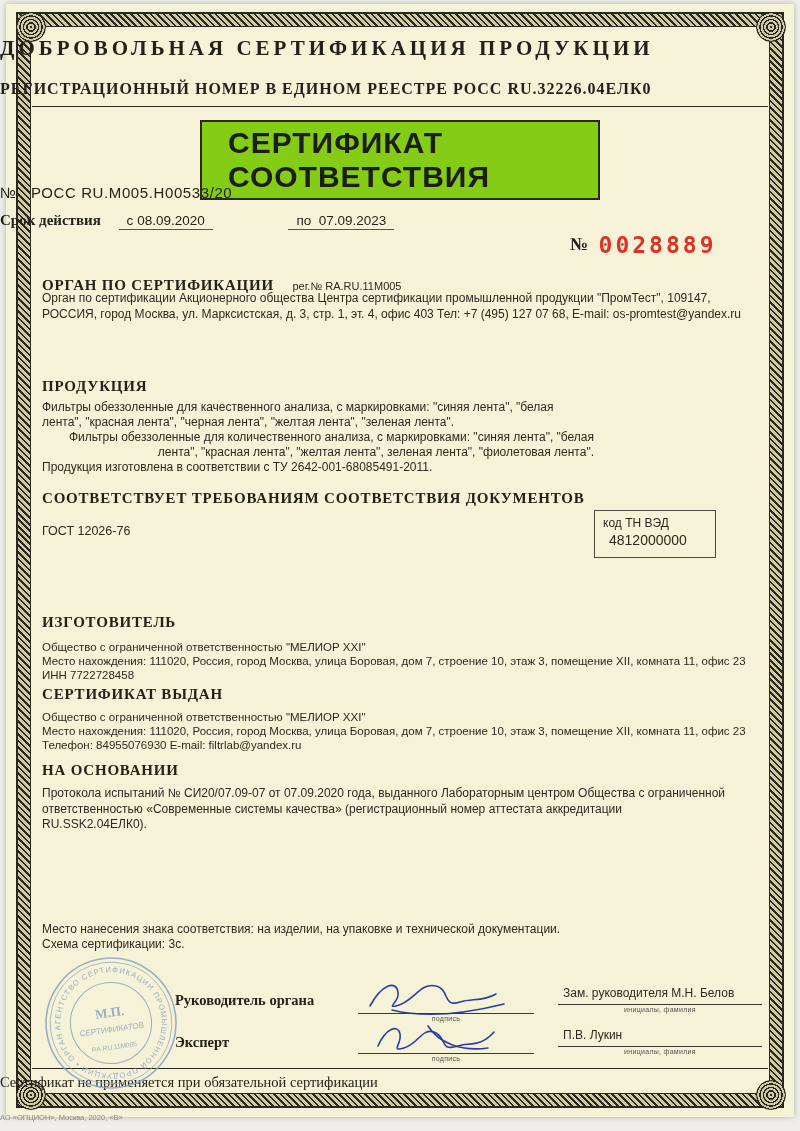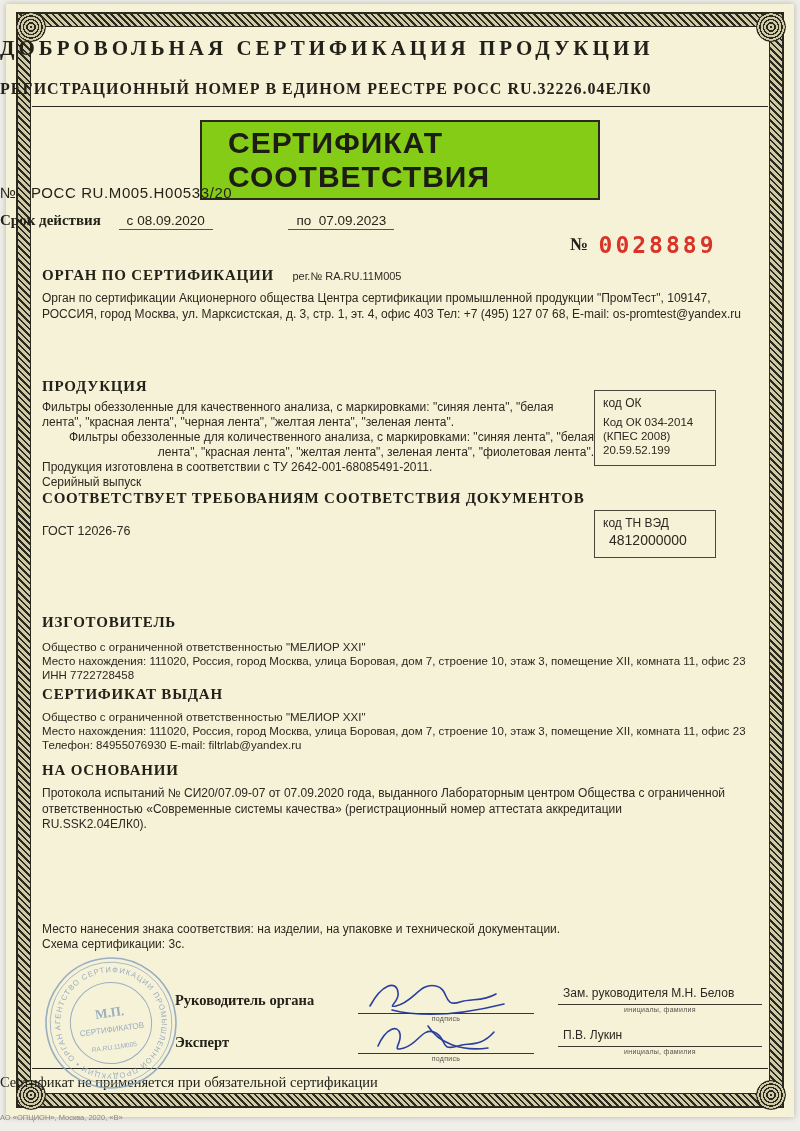--- a/index.html
+++ b/index.html
@@ -73,41 +73,33 @@
       <span class="serifb" style="font-size:15px;margin-right:14px;">Срок действия</span>
       <span class="date-u"><span>с</span>&nbsp;<span>08.09.2020</span></span>
       <span class="date-u" style="margin-left:72px;"><span>по</span>&nbsp;&nbsp;<span>07.09.2023</span></span>
     </div>
 
     <div class="abs" style="top:232px;left:570px;">
       <span class="serifb" style="font-size:18px;vertical-align:3px;margin-right:6px;">№</span>
       <span class="red-num">0028889</span>
     </div>
 
-    <div class="abs" style="top:266px;left:42px;">
+    <div class="abs" style="top:276px;left:42px;">
       <span class="heading">ОРГАН ПО СЕРТИФИКАЦИИ</span>
       <span style="font-size:11px;margin-left:14px;color:#2b2920;">рег.№ RA.RU.11М005</span>
     </div>
     <div class="abs bodytxt" style="top:291px;left:42px;width:716px;">Орган по сертификации Акционерного общества Центра сертификации промышленной продукции "ПромТест", 109147, РОССИЯ, город Москва, ул. Марксистская, д. 3, стр. 1, эт. 4, офис 403 Тел: +7 (495) 127 07 68, E-mail: os-promtest@yandex.ru</div>
 
     <div class="abs heading" style="top:378px;left:42px;">ПРОДУКЦИЯ</div>
     <div class="abs" style="top:400px;left:42px;width:552px;">
       <div class="bodytxt" style="line-height:15px;">Фильтры обеззоленные для качественного анализа, с маркировками: "синяя лента", "белая лента", "красная лента", "черная лента", "желтая лента", "зеленая лента".</div>
       <div class="bodytxt" style="line-height:15px;text-align:right;">Фильтры обеззоленные для количественного анализа, с маркировками: "синяя лента", "белая лента", "красная лента", "желтая лента", зеленая лента", "фиолетовая лента".</div>
       <div class="bodytxt" style="line-height:15px;">Продукция изготовлена в соответствии с ТУ 2642-001-68085491-2011.</div>
-      <div class="bodytxt" style="line-height:15px;">Серийный выпуск</div>
     </div>
 
-    <div class="abs codebox" style="top:390px;left:594px;width:122px;height:76px;">
-      <div class="cb-label">код ОК</div>
-      <div style="height:5px;"></div>
-      <div class="cb-line">Код ОК 034-2014</div>
-      <div class="cb-line">(КПЕС 2008)</div>
-      <div class="cb-line">20.59.52.199</div>
-    </div>
 
     <div class="abs heading" style="top:490px;left:42px;">СООТВЕТСТВУЕТ ТРЕБОВАНИЯМ СООТВЕТСТВИЯ ДОКУМЕНТОВ</div>
     <div class="abs bodytxt" style="top:524px;left:42px;font-size:12.5px;">ГОСТ 12026-76</div>
 
     <div class="abs codebox" style="top:510px;left:594px;width:122px;height:48px;">
       <div class="cb-label">код ТН ВЭД</div>
       <div style="height:3px;"></div>
       <div class="cb-line" style="font-size:14px;padding-left:6px;">4812000000</div>
     </div>
 

